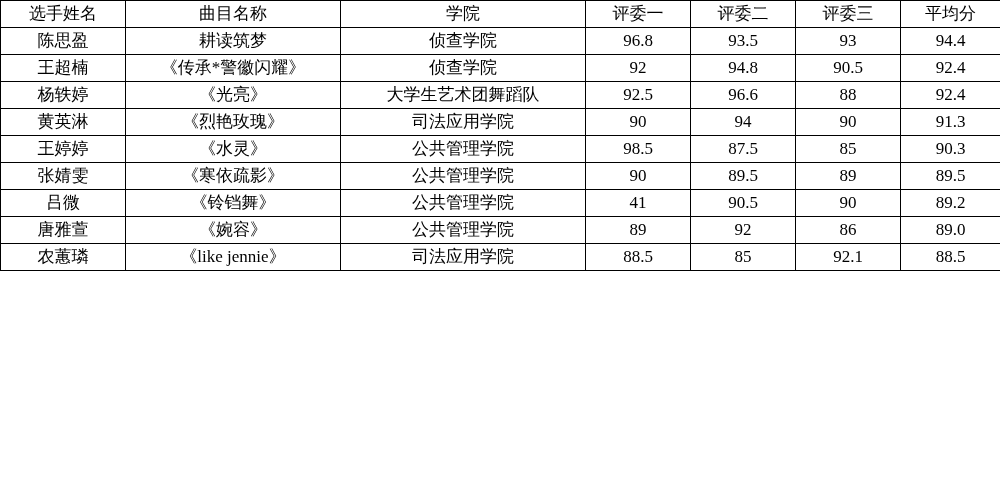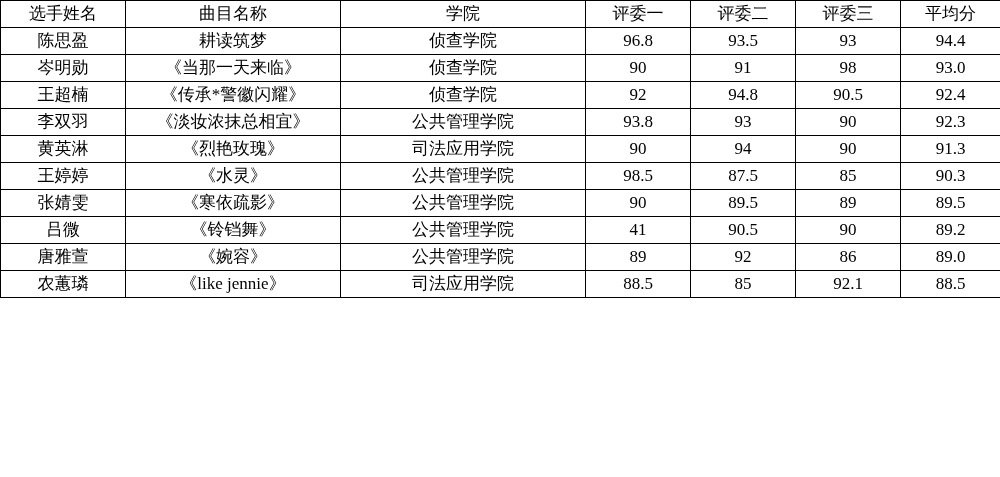--- a/index.html
+++ b/index.html
@@ -74,45 +74,36 @@
     <tr>
       <td>陈思盈</td>
       <td class="song">耕读筑梦</td>
       <td>侦查学院</td>
       <td class="num">96.8</td>
       <td class="num">93.5</td>
       <td class="num">93</td>
       <td class="num">94.4</td>
     </tr>
     <tr>
-      <td>岑明勋</td>
-      <td class="song">《当那一天来临》</td>
-      <td>侦查学院</td>
-      <td class="num">90</td>
-      <td class="num">91</td>
-      <td class="num">98</td>
-      <td class="num">93.0</td>
-    </tr>
-    <tr>
       <td>王超楠</td>
       <td class="song">《传承*警徽闪耀》</td>
       <td>侦查学院</td>
       <td class="num">92</td>
       <td class="num">94.8</td>
       <td class="num">90.5</td>
       <td class="num">92.4</td>
     </tr>
     <tr>
-      <td>李双羽</td>
-      <td class="song">《淡妆浓抹总相宜》</td>
-      <td>公共管理学院</td>
-      <td class="num">93.8</td>
-      <td class="num">93</td>
-      <td class="num">90</td>
-      <td class="num">92.3</td>
+      <td>杨轶婷</td>
+      <td class="song">《光亮》</td>
+      <td>大学生艺术团舞蹈队</td>
+      <td class="num">92.5</td>
+      <td class="num">96.6</td>
+      <td class="num">88</td>
+      <td class="num">92.4</td>
     </tr>
     <tr>
       <td>黄英淋</td>
       <td class="song">《烈艳玫瑰》</td>
       <td>司法应用学院</td>
       <td class="num">90</td>
       <td class="num">94</td>
       <td class="num">90</td>
       <td class="num">91.3</td>
     </tr>

